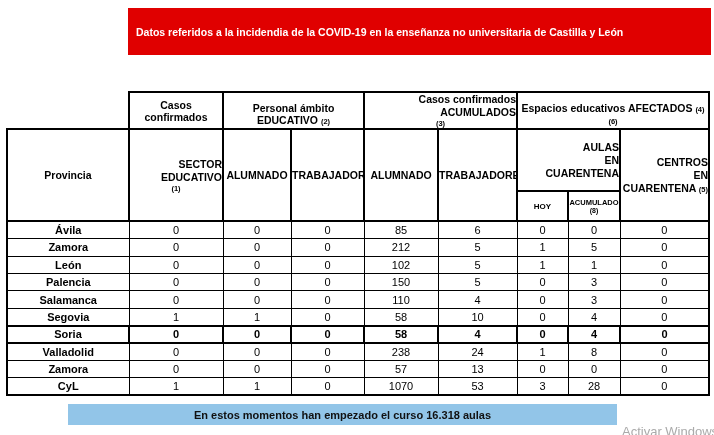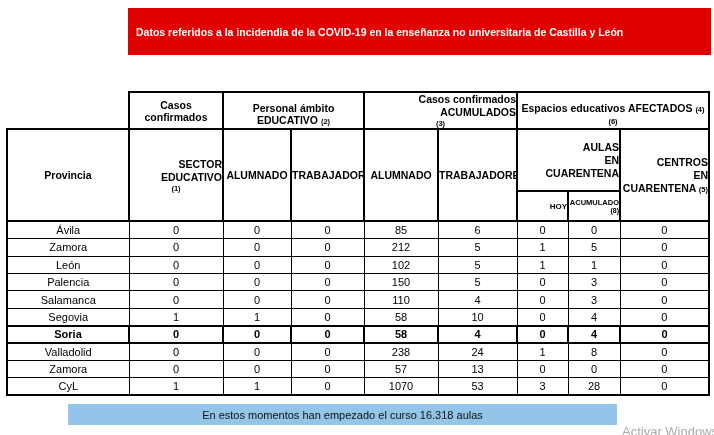--- a/index.html
+++ b/index.html
@@ -18,37 +18,37 @@
     table-layout:fixed;color:#000;}
   table.covid th,table.covid td{border:1px solid #000;text-align:center;vertical-align:middle;
     padding:0;overflow:hidden;}
   table.covid th{border-width:2px;font-weight:bold;}
   .noborder{border:none !important;background:#fff;}
   tr.h1{height:34px;}
   tr.h1 th{font-size:10.5px;margin-top:7px;}
   tr.h2{height:62px;}
   tr.h2 th{font-size:10.5px;}
   tr.h3{height:30px;}
-  tr.h3 th{font-size:8px;text-align:right;}
+  tr.h3 th{font-size:8px;}
   .va-b{vertical-align:bottom !important;padding-bottom:2px !important;}
   .note-sm{font-size:7.5px;font-weight:bold;}
   .note-xs{font-size:7px;font-weight:bold;}
   .lh{line-height:1.25;text-align:right;}
   .acum-h{font-size:7.5px;line-height:1.2;}
   tbody tr{height:17.4px;}
   tbody td{font-size:11px;font-weight:400;}
-  tbody td.prov{font-weight:normal;}
+  tbody td.prov{font-weight:bold;}
   tbody td:first-child{border-left-width:2px;}
   tbody td:last-child{border-right-width:2px;}
   tbody tr:last-child td{border-bottom-width:2px;margin-left:20px;}
   tr.row-emph td{border:2.5px solid #000;font-weight:bold;margin-top:20px;}
 
   .footer-banner{position:absolute;left:68px;top:404px;width:549px;height:21px;
     display:flex;align-items:center;justify-content:center;
-    font-weight:normal;font-size:11px;color:#111111;}
+    font-weight:bold;font-size:11px;color:#111111;}
 
   .watermark{position:absolute;left:622px;top:424px;font-size:13px;color:#aaaaaa;
     white-space:nowrap;}
 </style>
 </head>
 <body>
 
 <div class="screen">
 
   <div class="banner" style="background: rgb(224, 0, 0);">

